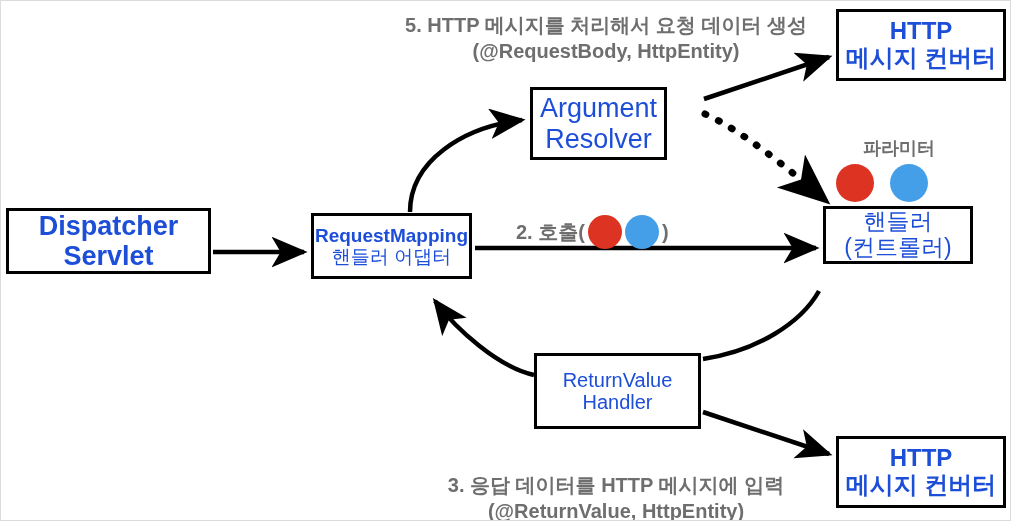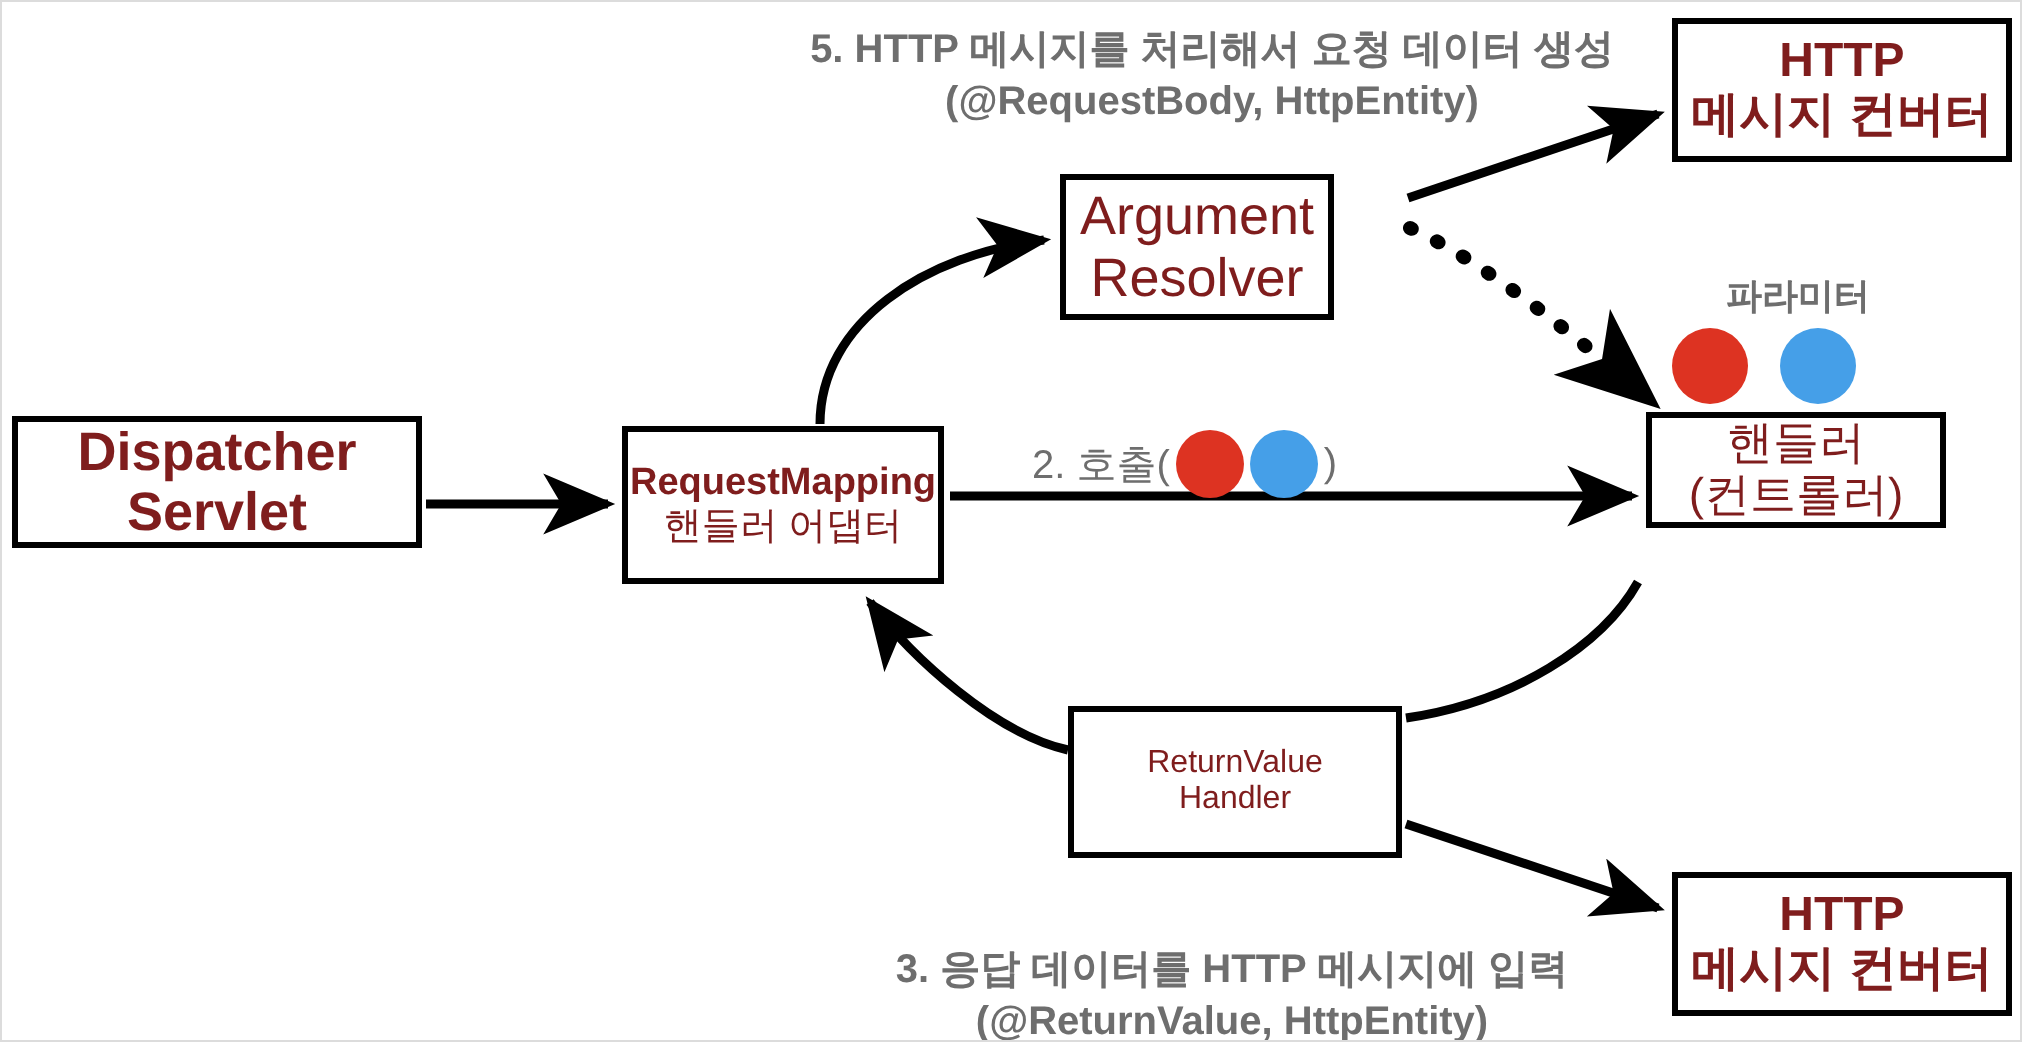--- a/index.html
+++ b/index.html
@@ -27,32 +27,32 @@
   .node {
     position: absolute;
     box-sizing: border-box;
     background: #ffffff;
     border: 3px solid #000000;
     display: flex;
     flex-direction: column;
     align-items: center;
     justify-content: center;
     text-align: center;
-    color: #7f1d1d;
+    color: #1d4ed8;
     line-height: 1.12;
     z-index: 3;
   }
   .node .ln { display: block; white-space: nowrap; }
 
   
   #node-dispatcher { left: 5px;   top: 207px; width: 205px; height: 66px; font-size: 27px; font-weight: 700; }
-  #node-reqmap     { left: 310px; top: 212px; width: 161px; height: 79px; font-size: 19px; font-weight: 600; }
+  #node-reqmap     { left: 310px; top: 212px; width: 161px; height: 66px; font-size: 19px; font-weight: 600; }
   #node-argres     { left: 529px; top: 86px;  width: 137px; height: 73px; font-size: 27px; font-weight: 500; }
   #node-handler    { left: 822px; top: 205px; width: 150px; height: 58px; font-size: 23px; font-weight: 500; }
-  #node-retval     { left: 533px; top: 352px; width: 167px; height: 76px; font-size: 16px; font-weight: 500; }
+  #node-retval     { left: 533px; top: 352px; width: 167px; height: 76px; font-size: 20px; font-weight: 500; }
   #node-http-top   { left: 835px; top: 8px;   width: 170px; height: 72px; font-size: 24px; font-weight: 700; }
   #node-http-bot   { left: 835px; top: 435px; width: 170px; height: 72px; font-size: 24px; font-weight: 700; }
 
   #node-reqmap .ln.k { font-weight: 500; font-size: 19px; }
 
   .caption {
     position: absolute;
     color: #6e6e6e;
     font-weight: 700;
     text-align: center;
@@ -64,21 +64,21 @@
   #cap-step3 { left: 400px; top: 444px; width: 430px; font-size: 20px; margin-top: 27px; }
   #cap-param { left: 828px; top: 136px; width: 140px; font-size: 18px; }
 
   #cap-step2 {
     position: absolute;
     left: 515px; top: 214px;
     display: flex;
     align-items: center;
     gap: 3px;
     color: #6e6e6e;
-    font-weight: 400;
+    font-weight: 700;
     font-size: 20px;
     z-index: 4;
     white-space: nowrap;
   }
 
   .dot { border-radius: 50%; display: inline-block; }
   .dot-red  { background: #dd3322; }
   .dot-blue { background: #459fe8; }
 
   #cap-step2 .dot { width: 34px; height: 34px; }

